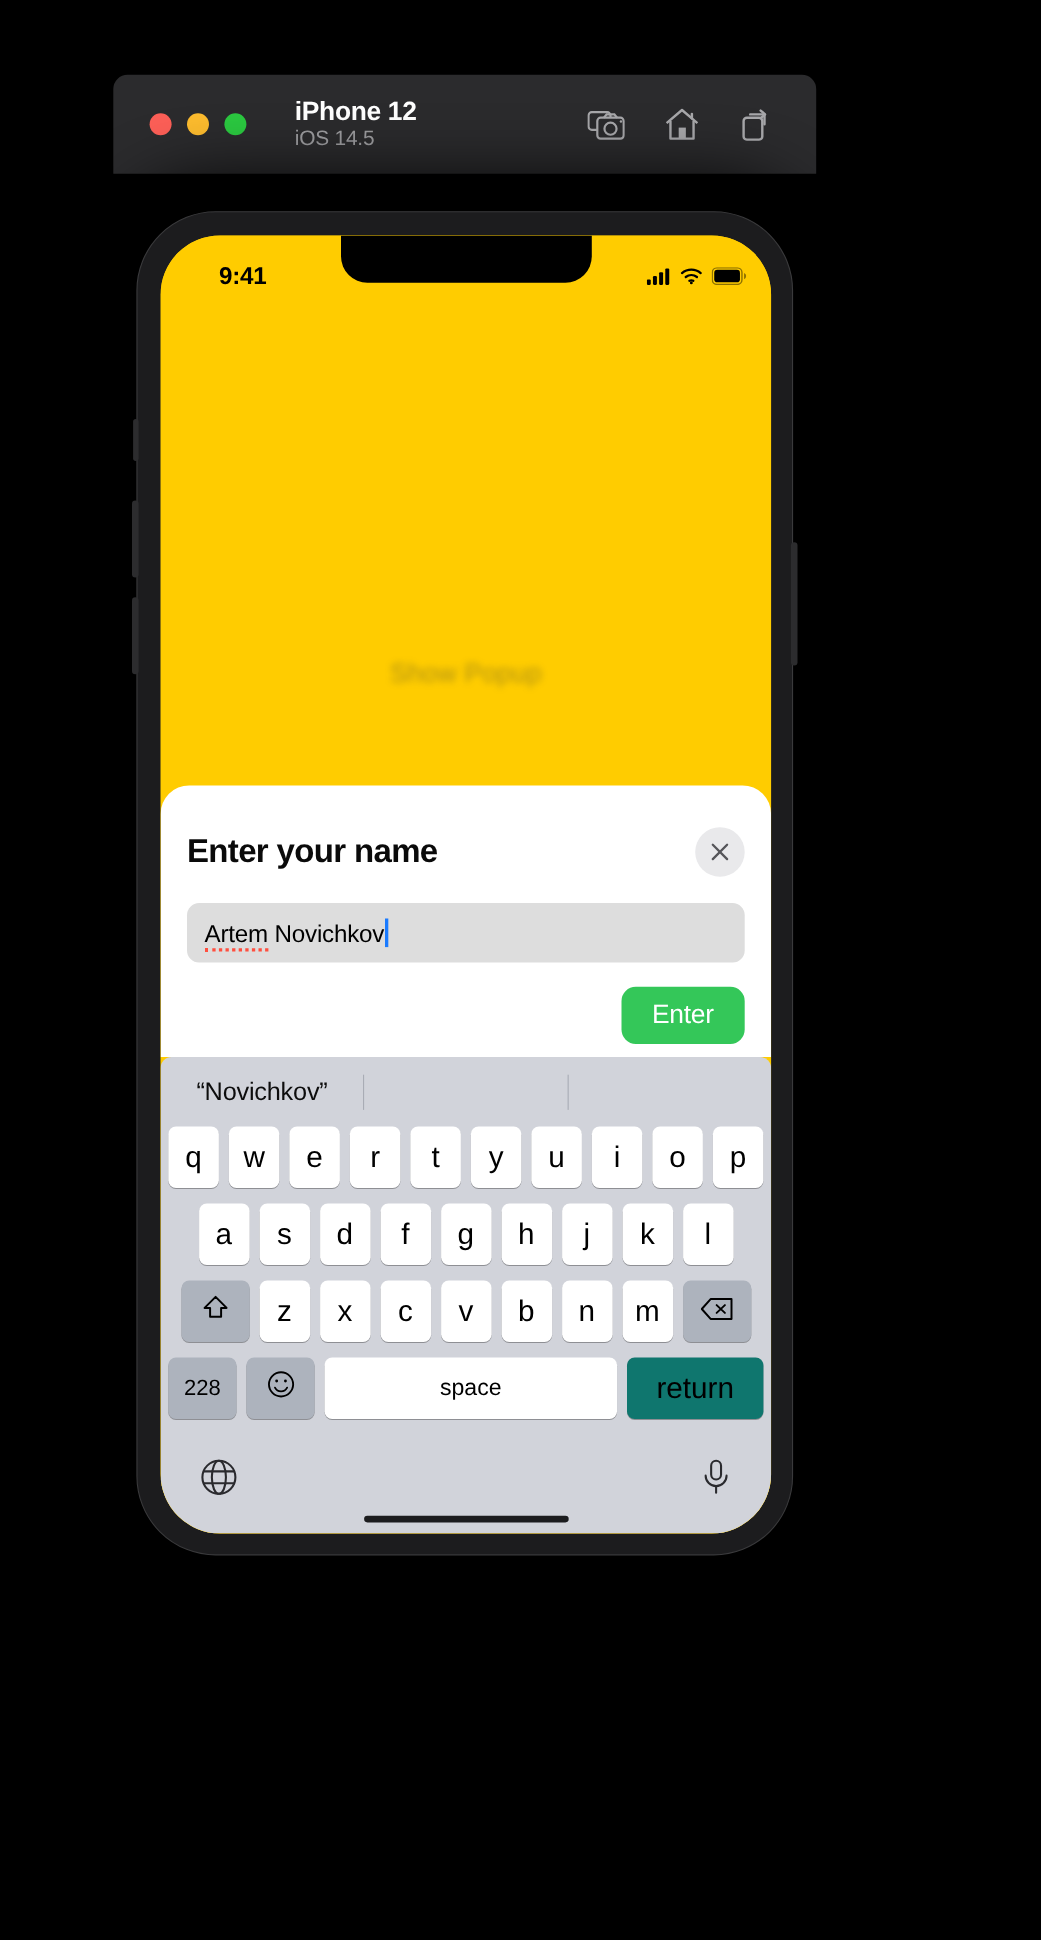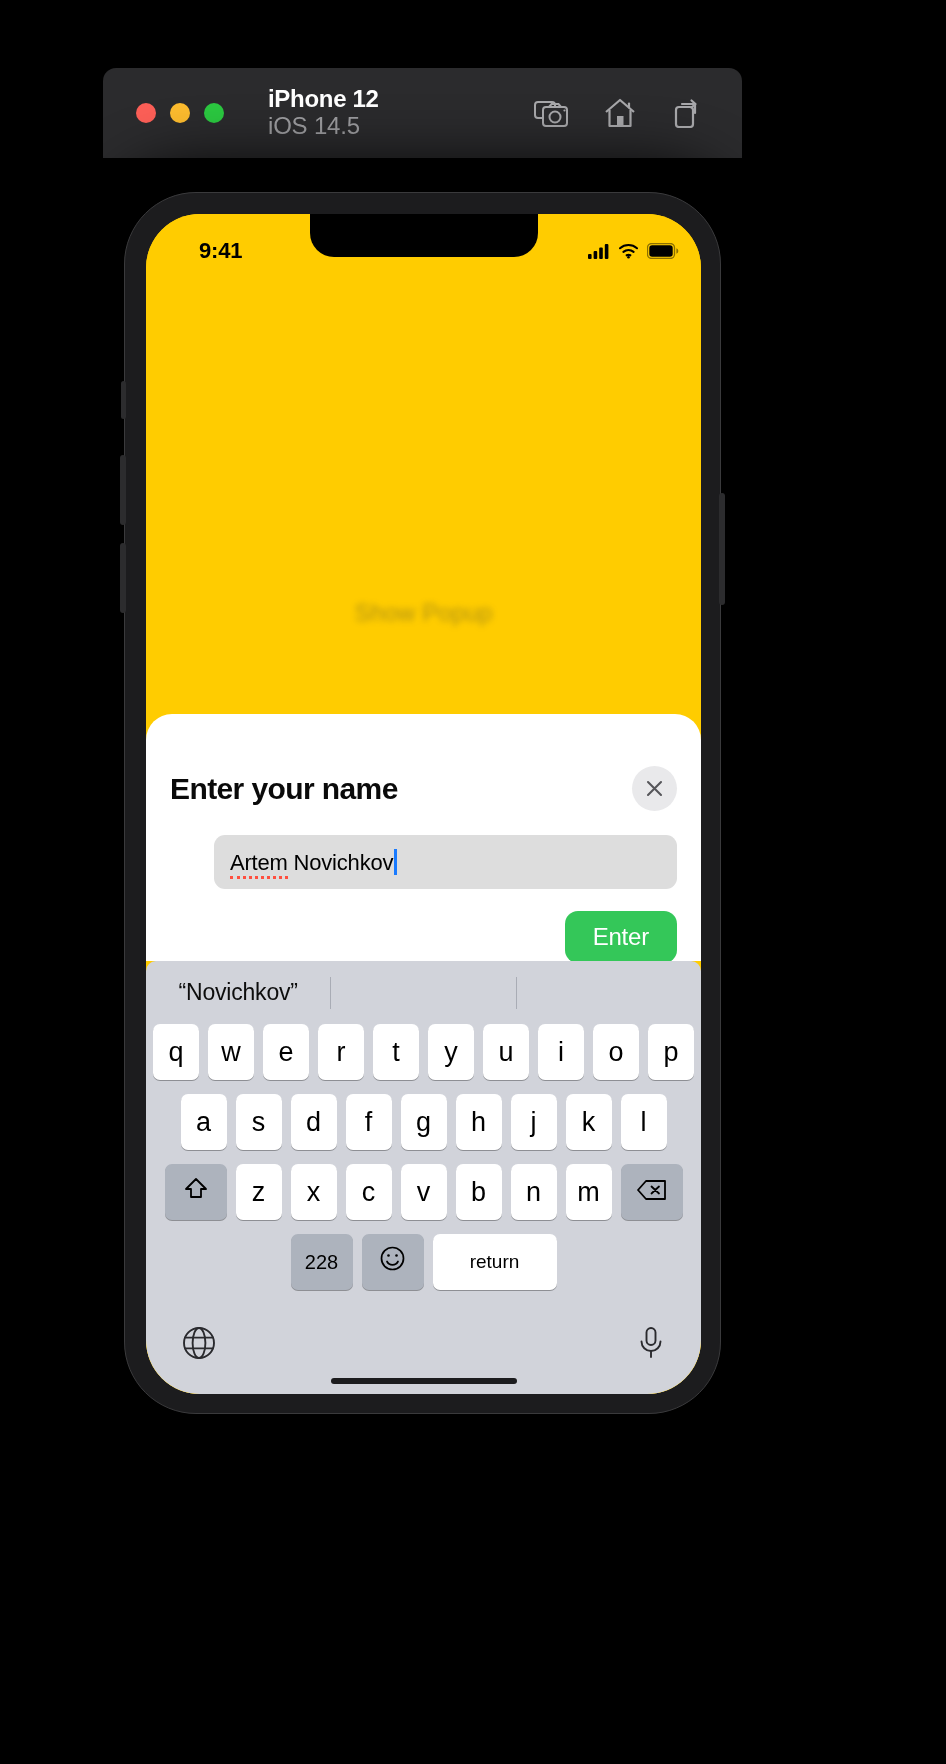--- a/index.html
+++ b/index.html
@@ -41,21 +41,21 @@
     line-height: 1.12;
   }
   .sim-device {
     color: #ffffff;
     font-size: 24px;
     font-weight: bold;
     letter-spacing: -0.3px;
   }
   .sim-os {
     color: #9d9da0;
-    font-size: 24px;
+    font-size: 19px;
     letter-spacing: -0.2px;
   }
   .sim-actions {
     margin-left: auto;
     margin-right: 42px;
     display: flex; align-items: center; gap: 36px;
   }
   .sim-actions svg { display: block; }
 
   
@@ -139,21 +139,21 @@
     left: 0; right: 0;
     top: 500px;
     background: #ffffff;
     border-radius: 26px 26px 0 0;
     padding: 30px 24px 0 24px;
     height: 247px;
     z-index: 7;
   }
   .popup-head {
     display: flex; align-items: center; justify-content: space-between;
-    margin-top: 22px;
+    margin-top: 8px;
   }
   .popup-title {
     font-size: 30px;
     font-weight: bold;
     color: #0a0a0a;
     letter-spacing: -0.6px;
   }
   .close-btn {
     width: 45px; height: 45px;
     border-radius: 50%;
@@ -165,21 +165,20 @@
   .close-btn svg { display: block; }
 
   .name-field {
     margin-top: 24px;
     height: 54px;
     background: #dddddd;
     border-radius: 11px;
     display: flex; align-items: center;
     padding: 0 16px;
     position: relative;
-    margin-left: 44px;
   }
   .name-value {
     font-size: 22px;
     color: #000000;
     letter-spacing: -0.2px;
     position: relative;
     white-space: pre;
   }
   .misspell {
     border-bottom: 3px dotted #ff4f3f;
@@ -260,21 +259,21 @@
     background: #adb3bd;
   }
   .key.num {
     width: 62px; font-size: 20px; background: #adb3bd;
   }
   .key.emoji { width: 62px; background: #adb3bd; }
   .key.space {
     flex: 1; max-width: 268px; font-size: 21px;
   }
   .key.return {
-    width: 124px; font-size: 19px; background: #ffffff;
+    width: 124px; font-size: 27px; background: #0f766e;
   }
   .kbd-bottom {
     display: flex; align-items: center;
     justify-content: space-between;
     padding: 6px 36px 0 36px;
     height: 72px;
   }
   .kbd-bottom svg { display: block; cursor: pointer; }
   .home-indicator {
     position: absolute;
@@ -457,20 +456,21 @@
           <div class="key emoji">
             <span>
               <svg width="27" height="27" viewBox="0 0 27 27" fill="none" stroke="#000" stroke-width="1.7">
                 <circle cx="13.5" cy="13.5" r="11"></circle>
                 <circle cx="9.5" cy="10.5" r="1.3" fill="#000" stroke="none"></circle>
                 <circle cx="17.5" cy="10.5" r="1.3" fill="#000" stroke="none"></circle>
                 <path d="M8 16.5 a6.2 6.2 0 0 0 11 0" stroke-linecap="round"></path>
               </svg>
             </span>
           </div>
+          <div class="key space">space</div>
           <div class="key return">return</div>
         </div>
 
         <div class="kbd-bottom">
           <span>
             <svg width="34" height="34" viewBox="0 0 34 34" fill="none" stroke="#2a2a2e" stroke-width="1.9">
               <circle cx="17" cy="17" r="15"></circle>
               <ellipse cx="17" cy="17" rx="6.4" ry="15"></ellipse>
               <path d="M2.6 11.6 H31.4 M2.6 22.4 H31.4"></path>
             </svg>

